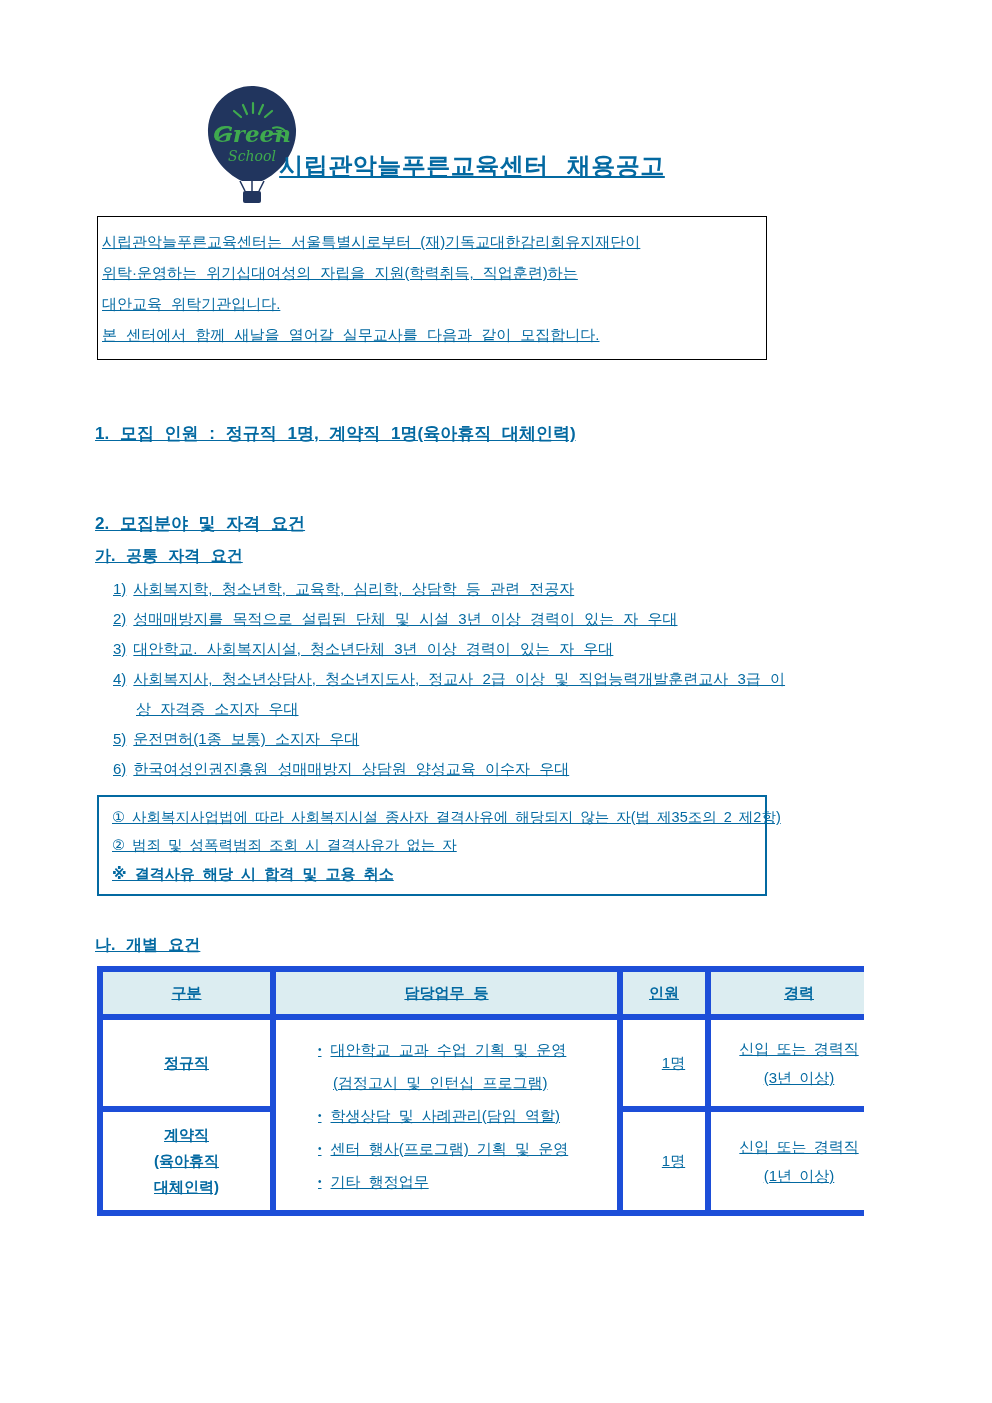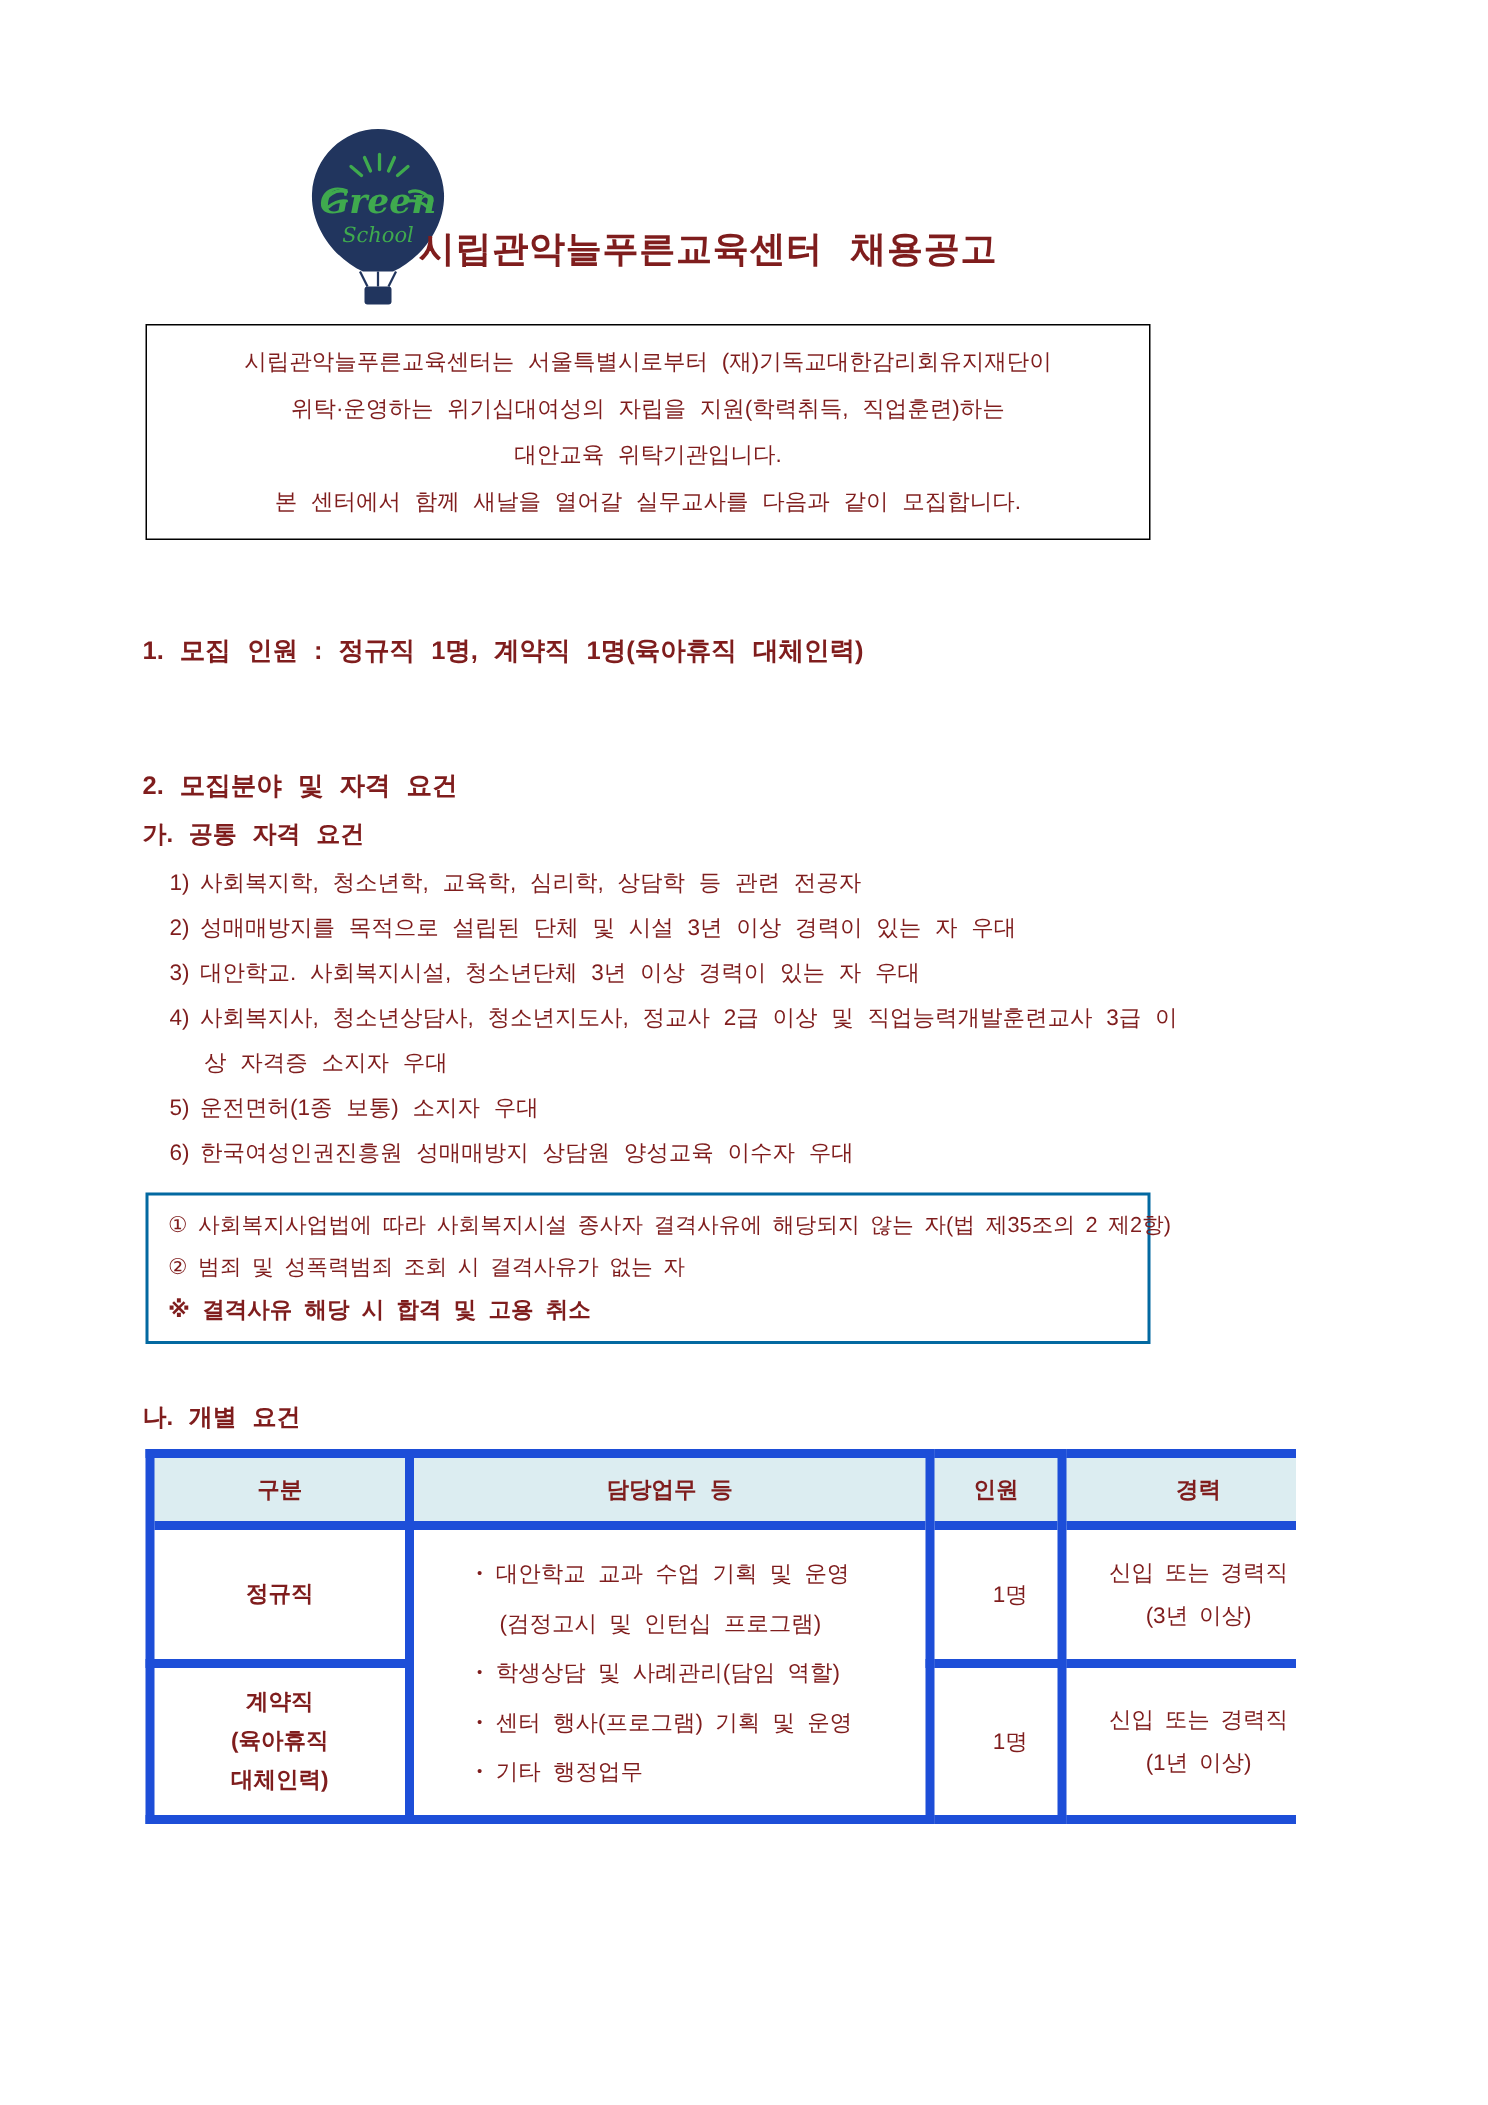--- a/index.html
+++ b/index.html
@@ -2,23 +2,24 @@
 <html><head>
 <meta charset="utf-8">
 <style>
   * { box-sizing: border-box; }
   body { margin: 0; background: #ffffff; }
   .page {
     position: relative;
     width: 864px;
     height: 1403px;
     background: #ffffff;
-    color: #7f1d1d;
+    color: #0369a1;
     font-family: "Liberation Sans", "DejaVu Sans", sans-serif;
     overflow: hidden;
+    text-decoration: underline;
   }
   
   .doc-header {
     display: flex;
     justify-content: center;
     align-items: flex-end;
     margin-top: 84px;
     height: 120px;
   }
   .logo { width: 106px; height: 120px; flex: 0 0 auto; }
@@ -29,21 +30,21 @@
     letter-spacing: 0.5px;
     word-spacing: 11px;
     margin-left: -26px;
     margin-bottom: 22px;
     white-space: nowrap;
   }
   
   .intro-box {
     margin: 12px 97px 0 97px;
     border: 1px solid #000;
-    text-align: center;
+    text-align: left;
     padding: 9px 4px;
   }
   .intro-line {
     font-size: 15px;
     line-height: 31px;
     word-spacing: 5px;
     white-space: nowrap;
   }
   
   .sec-heading {

